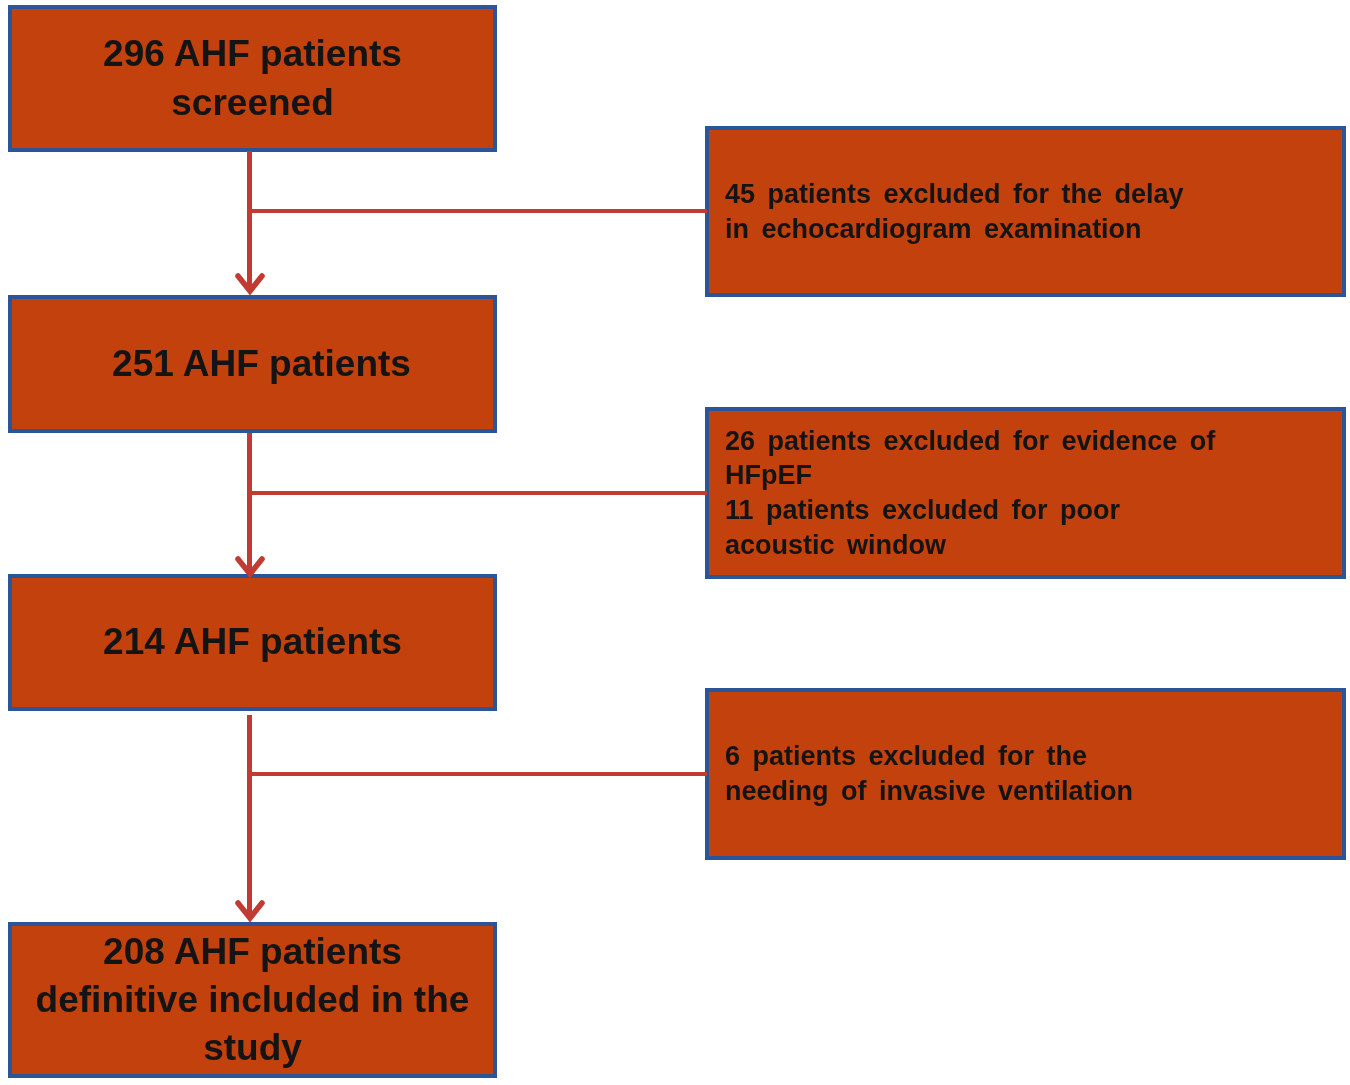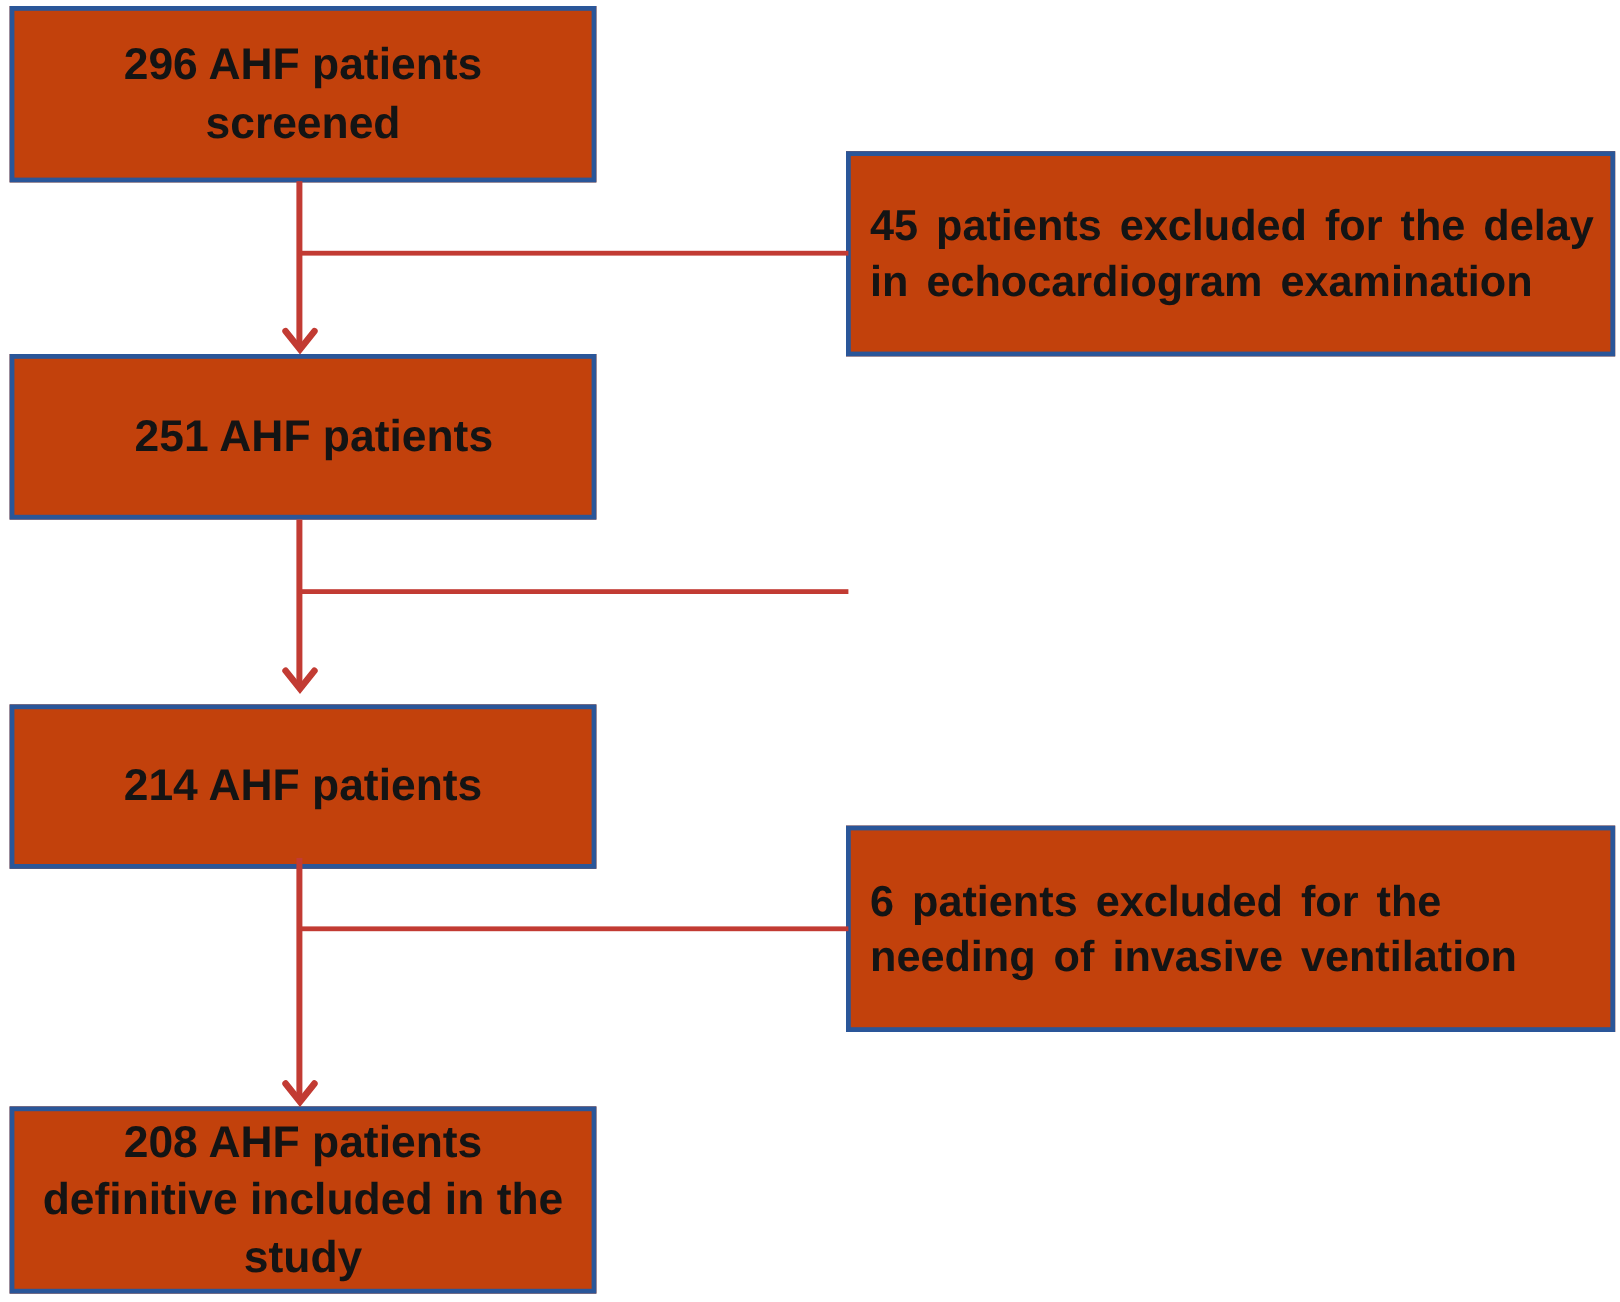--- a/index.html
+++ b/index.html
@@ -24,30 +24,30 @@
   .main{
     justify-content:center;
     text-align:center;
     font-size:37px;
     line-height:1.3;
     padding:0 10px;
   }
   .excl{
     justify-content:flex-start;
     text-align:left;
-    font-size:36px;
+    font-size:27px;
     line-height:1.28;
     padding-left:16px;
     padding-right:10px;
     word-spacing:5px;
   }
   
   .b1{left:8px;  top:5px;   width:489px; height:147px;}
   .b2{left:8px;  top:295px; width:489px; height:138px;padding-left:28px;}
-  .b3{left:8px;  top:587px; width:489px; height:137px;}
+  .b3{left:8px;  top:574px; width:489px; height:137px;}
   .b4{left:8px;  top:922px; width:489px; height:156px;align-items:center;}
   
   .r1{left:705px; top:126px; width:641px; height:171px;}
   .r2{left:705px; top:407px; width:641px; height:172px;}
   .r3{left:705px; top:688px; width:641px; height:172px;}
   
   .vline{position:absolute;width:5px;background:var(--arrow,#c23b33);}
   .v1{left:247px; top:151px; height:137px;}
   .v2{left:247px; top:433px; height:138px;}
   .v3{left:247px; top:715px; height:200px;}
@@ -85,20 +85,26 @@
   <div class="box main b4">
     <span class="txt">208 AHF patients
 definitive included in the
 study</span>
   </div>
 
   <div class="box excl r1">
     <span class="txt">45 patients excluded for the delay
 in echocardiogram examination</span>
   </div>
+  <div class="box excl r2">
+    <span class="txt">26 patients excluded for evidence of
+HFpEF
+11 patients excluded for poor
+acoustic window</span>
+  </div>
   <div class="box excl r3">
     <span class="txt">6 patients excluded for the
 needing of invasive ventilation</span>
   </div>
 
   <div class="vline v1"></div>
   <div class="vline v2"></div>
   <div class="vline v3"></div>
 
   <div class="hline h1"></div>

